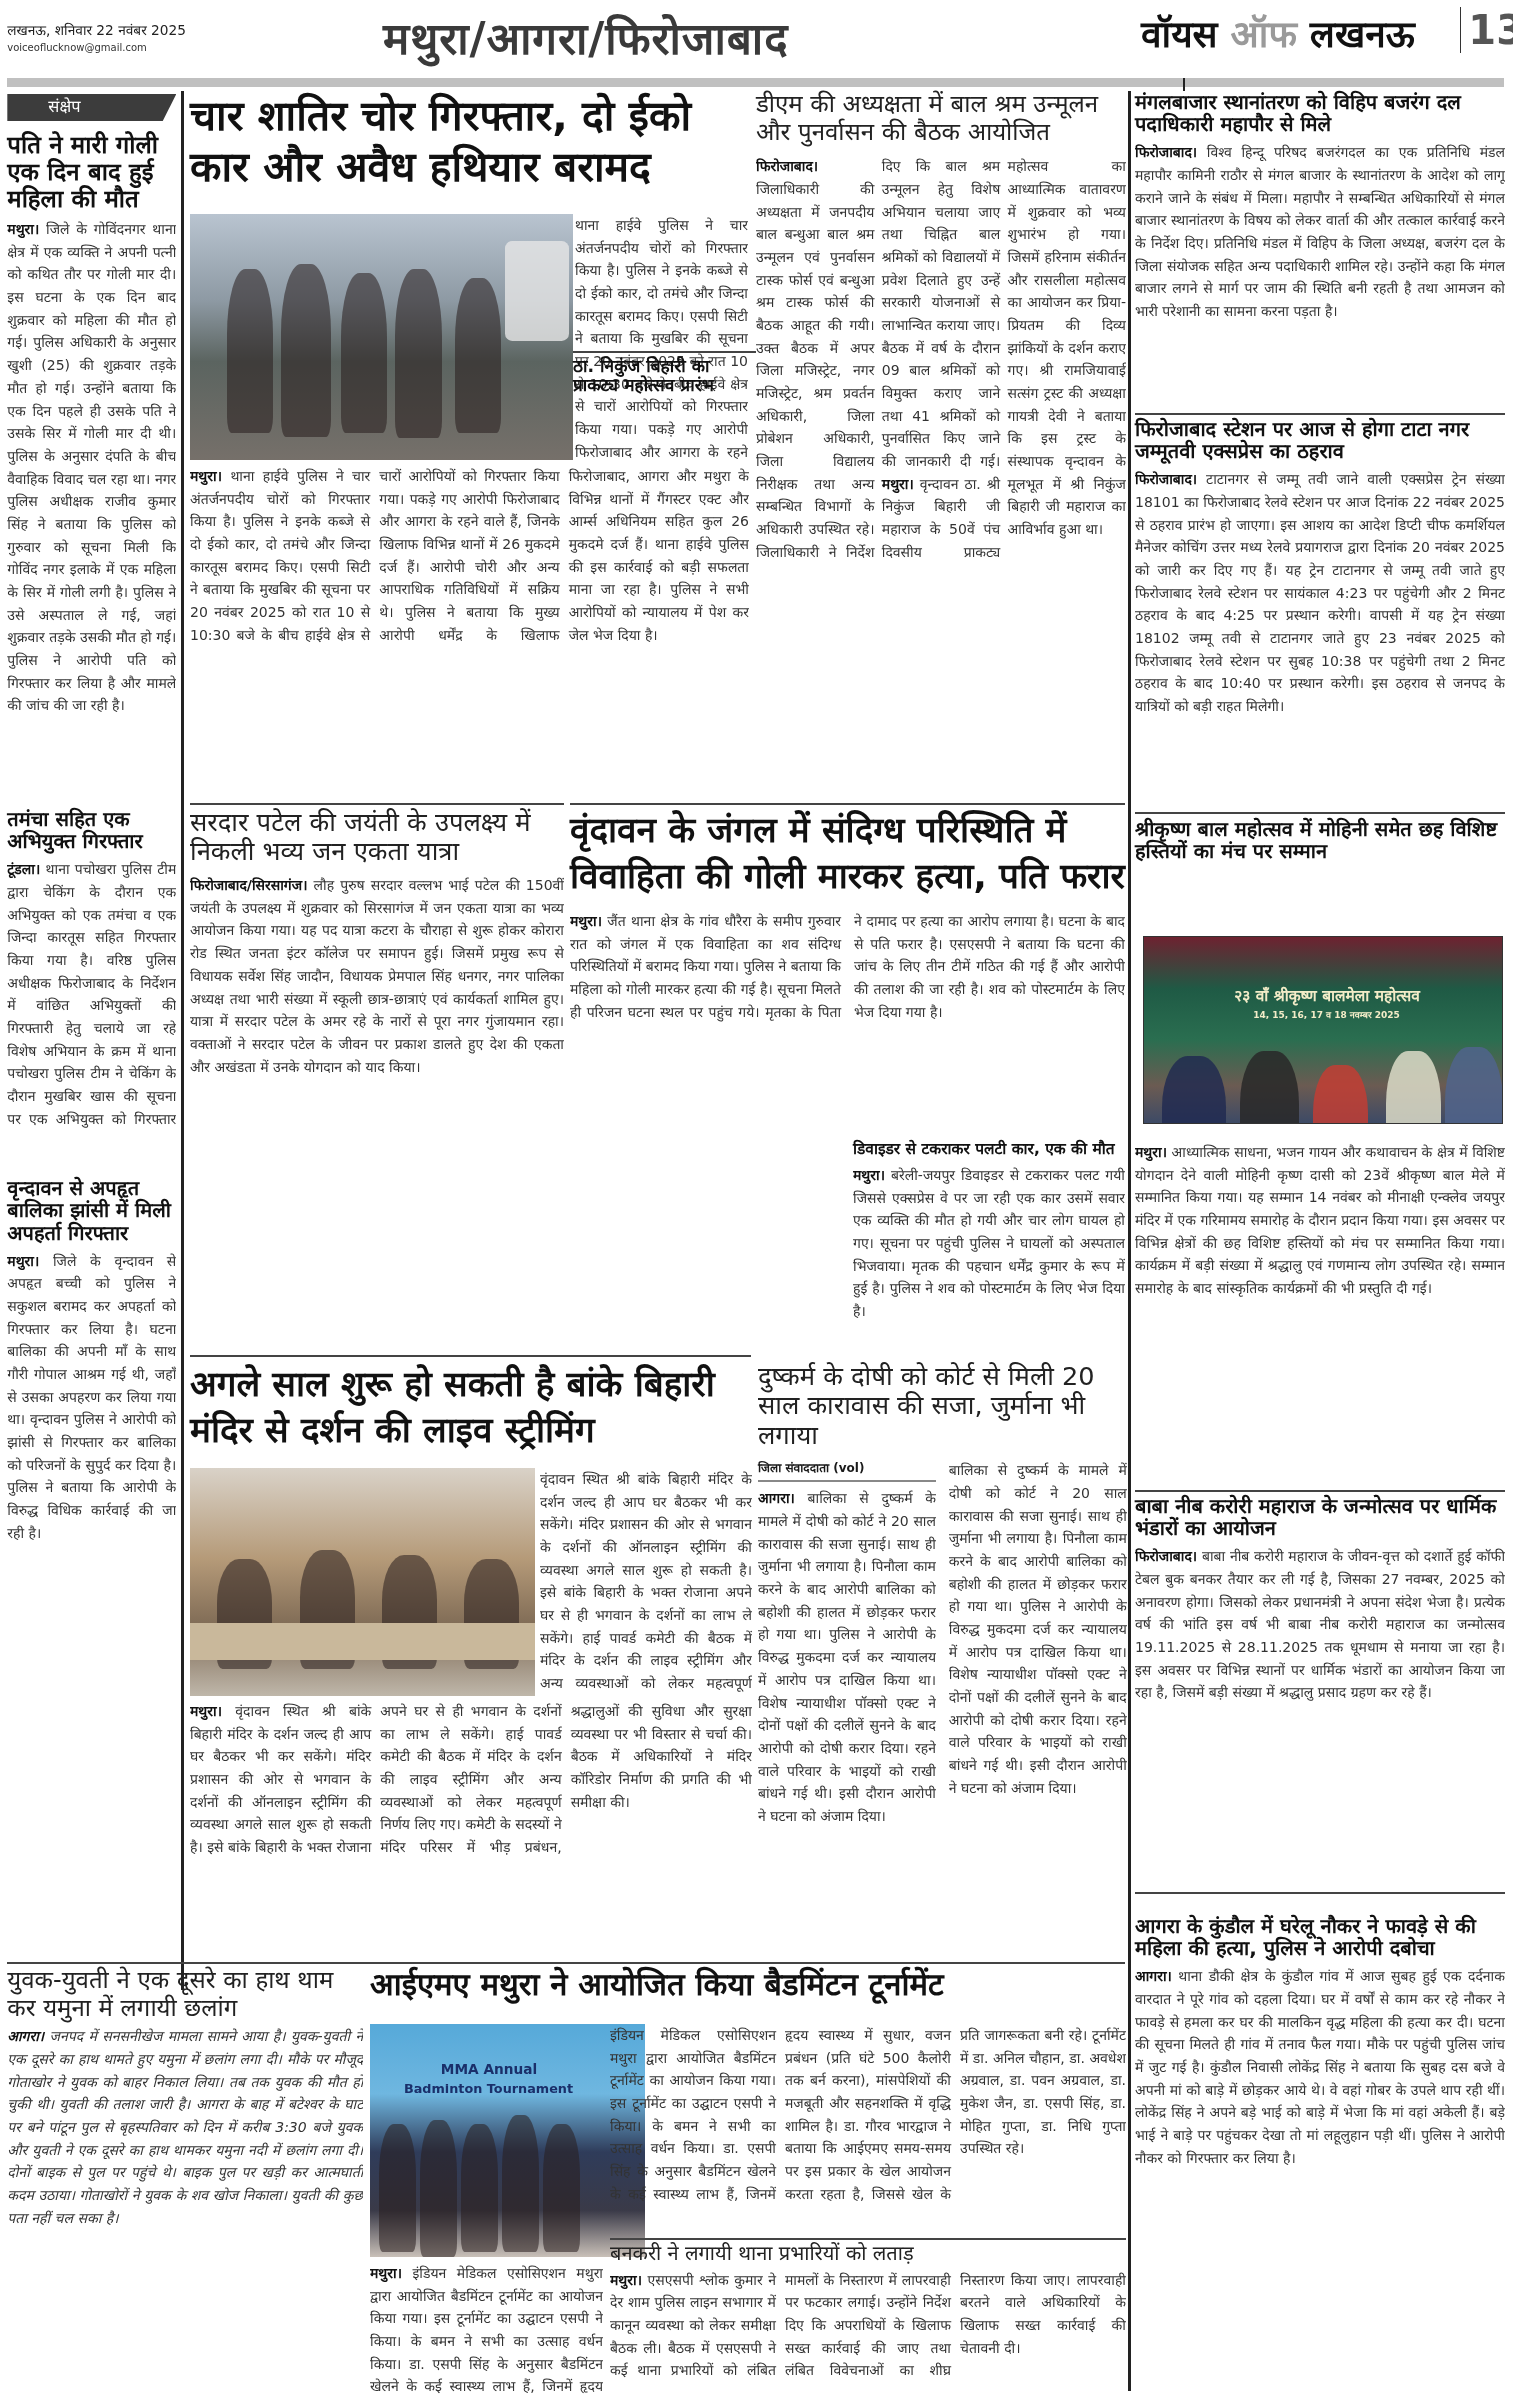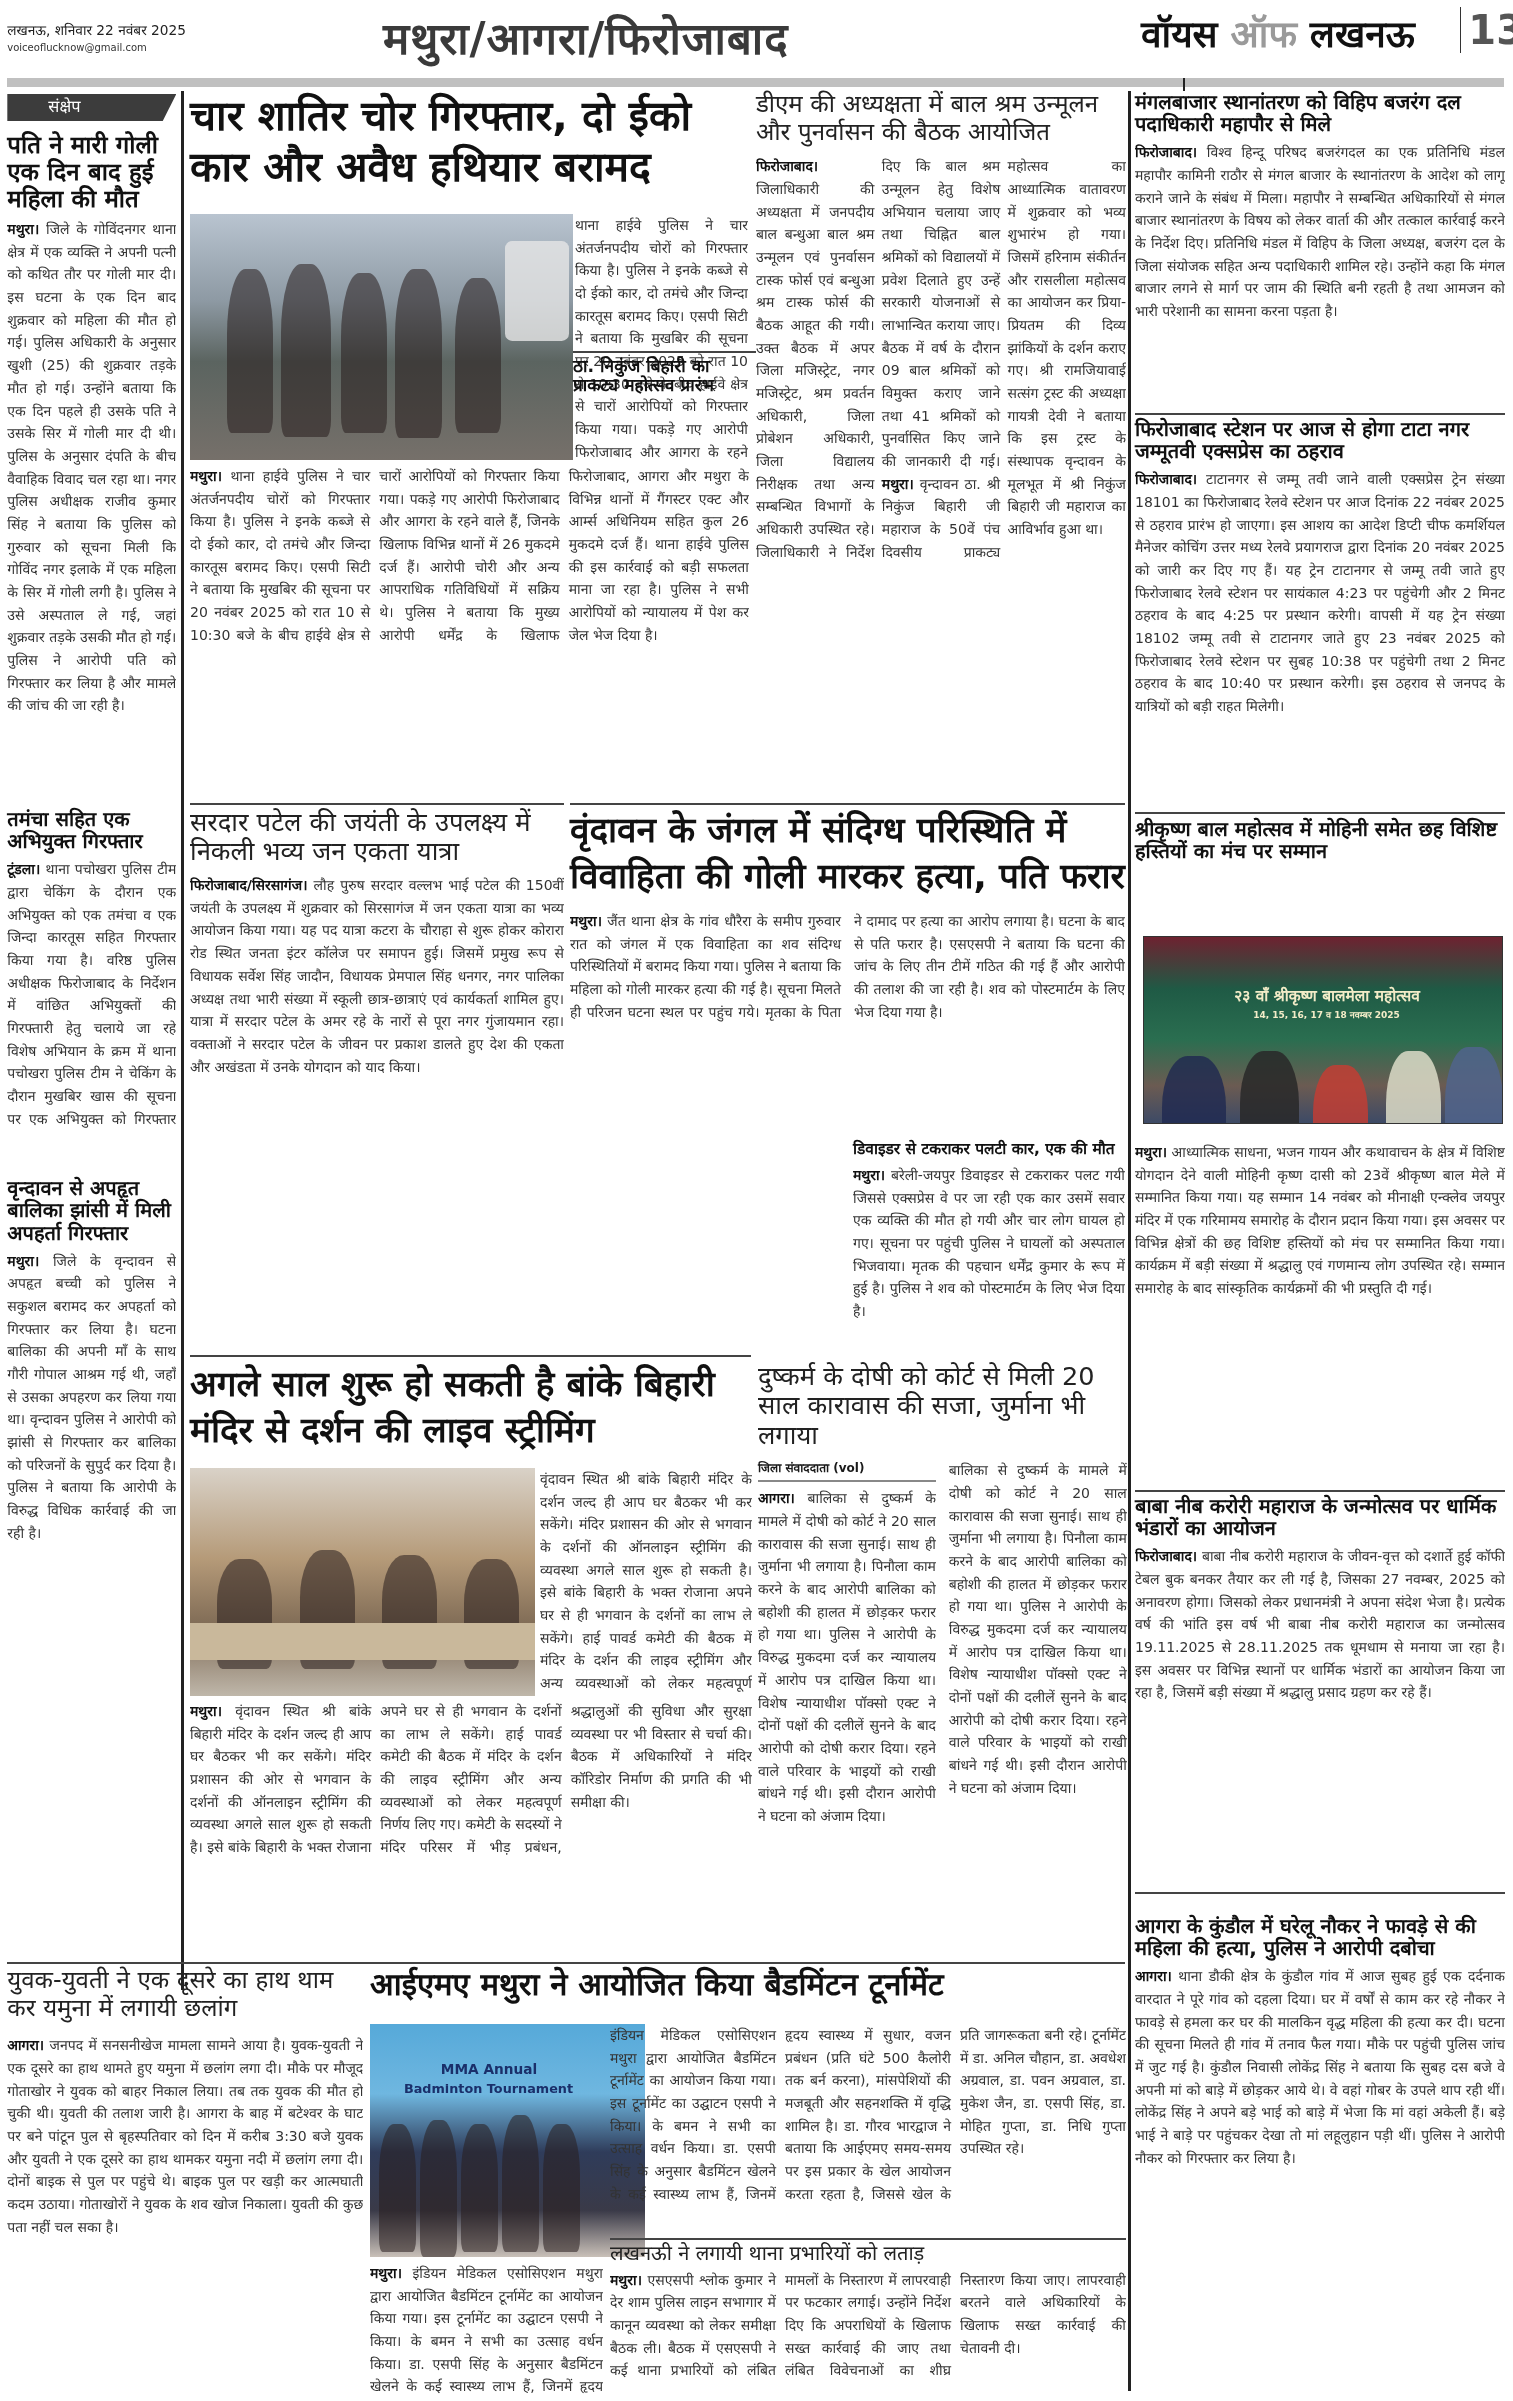--- a/index.html
+++ b/index.html
@@ -214,21 +214,21 @@
   <div class="hd" style="font-size:20px;">आगरा के कुंडौल में घरेलू नौकर ने फावड़े से की महिला की हत्या, पुलिस ने आरोपी दबोचा</div>
   <div class="body-text" style="height:411px;margin-top:5.5px;">
     <span class="lead">आगरा।</span>
     <span>थाना डौकी क्षेत्र के कुंडौल गांव में आज सुबह हुई एक दर्दनाक वारदात ने पूरे गांव को दहला दिया। घर में वर्षों से काम कर रहे नौकर ने फावड़े से हमला कर घर की मालकिन वृद्ध महिला की हत्या कर दी। घटना की सूचना मिलते ही गांव में तनाव फैल गया। मौके पर पहुंची पुलिस जांच में जुट गई है। कुंडौल निवासी लोकेंद्र सिंह ने बताया कि सुबह दस बजे वे अपनी मां को बाड़े में छोड़कर आये थे। वे वहां गोबर के उपले थाप रही थीं। लोकेंद्र सिंह ने अपने बड़े भाई को बाड़े में भेजा कि मां वहां अकेली हैं। बड़े भाई ने बाड़े पर पहुंचकर देखा तो मां लहूलुहान पड़ी थीं। पुलिस ने आरोपी नौकर को गिरफ्तार कर लिया है।</span>
   </div>
 </div>
 
 <div class="abs hline" style="left:7.3px;top:1962px;width:1118px;"></div>
 <div class="abs" style="left:7.3px;top:1967px;width:356px;">
   <div class="hd-light" style="font-size:24px;">युवक-युवती ने एक दूसरे का हाथ थाम कर यमुना में लगायी छलांग</div>
-  <div class="body-text" style="height:347px;margin-top:12px;">
+  <div class="body-text" style="height:347px;margin-top:3px;font-style:italic;">
     <span class="lead">आगरा।</span>
     <span>जनपद में सनसनीखेज मामला सामने आया है। युवक-युवती ने एक दूसरे का हाथ थामते हुए यमुना में छलांग लगा दी। मौके पर मौजूद गोताखोर ने युवक को बाहर निकाल लिया। तब तक युवक की मौत हो चुकी थी। युवती की तलाश जारी है। आगरा के बाह में बटेश्वर के घाट पर बने पांटून पुल से बृहस्पतिवार को दिन में करीब 3:30 बजे युवक और युवती ने एक दूसरे का हाथ थामकर यमुना नदी में छलांग लगा दी। दोनों बाइक से पुल पर पहुंचे थे। बाइक पुल पर खड़ी कर आत्मघाती कदम उठाया। गोताखोरों ने युवक के शव खोज निकाला। युवती की कुछ पता नहीं चल सका है।</span>
   </div>
 </div>
 
 <div class="abs" style="left:370px;top:1967px;width:756px;">
   <div class="hd" style="font-size:31px;">आईएमए मथुरा ने आयोजित किया बैडमिंटन टूर्नामेंट</div>
 </div>
 <div class="abs photo ph-badminton" style="left:370px;top:2024px;width:275px;height:233px;">
   <div class="banner-text" style="left:37px;top:37px;width:164px;font-size:13.7px;">MMA Annual</div>
@@ -242,19 +242,19 @@
 <div class="abs body-text" style="left:370px;top:2262px;width:233px;height:137px;">
   <span class="lead">मथुरा।</span>
   <span>इंडियन मेडिकल एसोसिएशन मथुरा द्वारा आयोजित बैडमिंटन टूर्नामेंट का आयोजन किया गया। इस टूर्नामेंट का उद्घाटन एसपी ने किया। के बमन ने सभी का उत्साह वर्धन किया। डा. एसपी सिंह के अनुसार बैडमिंटन खेलने के कई स्वास्थ्य लाभ हैं, जिनमें हृदय स्वास्थ्य में सुधार, वजन प्रबंधन (प्रति घंटे 500 कैलोरी तक बर्न करना), मांसपेशियों की मजबूती और सहनशक्ति में वृद्धि शामिल है। डा. गौरव भारद्वाज ने बताया कि आईएमए समय-समय पर इस प्रकार के खेल आयोजन करता रहता है, जिससे खेल के प्रति जागरूकता बनी रहे। टूर्नामेंट में डा. अनिल चौहान, डा. अवधेश अग्रवाल, डा. पवन अग्रवाल, डा. मुकेश जैन, डा. एसपी सिंह, डा. मोहित गुप्ता, डा. निधि गुप्ता उपस्थित रहे।</span>
 </div>
 <div class="abs body-text" style="left:610px;top:2024px;width:516px;height:210px;column-count:3;column-gap:9px;">
   <span>इंडियन मेडिकल एसोसिएशन मथुरा द्वारा आयोजित बैडमिंटन टूर्नामेंट का आयोजन किया गया। इस टूर्नामेंट का उद्घाटन एसपी ने किया। के बमन ने सभी का उत्साह वर्धन किया। डा. एसपी सिंह के अनुसार बैडमिंटन खेलने के कई स्वास्थ्य लाभ हैं, जिनमें हृदय स्वास्थ्य में सुधार, वजन प्रबंधन (प्रति घंटे 500 कैलोरी तक बर्न करना), मांसपेशियों की मजबूती और सहनशक्ति में वृद्धि शामिल है। डा. गौरव भारद्वाज ने बताया कि आईएमए समय-समय पर इस प्रकार के खेल आयोजन करता रहता है, जिससे खेल के प्रति जागरूकता बनी रहे। टूर्नामेंट में डा. अनिल चौहान, डा. अवधेश अग्रवाल, डा. पवन अग्रवाल, डा. मुकेश जैन, डा. एसपी सिंह, डा. मोहित गुप्ता, डा. निधि गुप्ता उपस्थित रहे।</span>
 </div>
 
 <div class="abs hline" style="left:610px;top:2238px;width:516px;"></div>
 <div class="abs" style="left:610px;top:2242px;width:516px;">
-  <div class="hd-light" style="font-size:20px;">लखनऊी ने लगायी थाना प्रभारियों को लताड़</div>
+  <div class="hd-light" style="font-size:20px;">बनकरी ने लगायी थाना प्रभारियों को लताड़</div>
   <div class="body-text" style="height:119px;margin-top:3.7px;column-count:3;column-gap:9px;">
     <span class="lead">मथुरा।</span>
     <span>एसएसपी श्लोक कुमार ने देर शाम पुलिस लाइन सभागार में कानून व्यवस्था को लेकर समीक्षा बैठक ली। बैठक में एसएसपी ने कई थाना प्रभारियों को लंबित मामलों के निस्तारण में लापरवाही पर फटकार लगाई। उन्होंने निर्देश दिए कि अपराधियों के खिलाफ सख्त कार्रवाई की जाए तथा लंबित विवेचनाओं का शीघ्र निस्तारण किया जाए। लापरवाही बरतने वाले अधिकारियों के खिलाफ सख्त कार्रवाई की चेतावनी दी।</span>
   </div>
 </div>
 
 
 </body></html>

